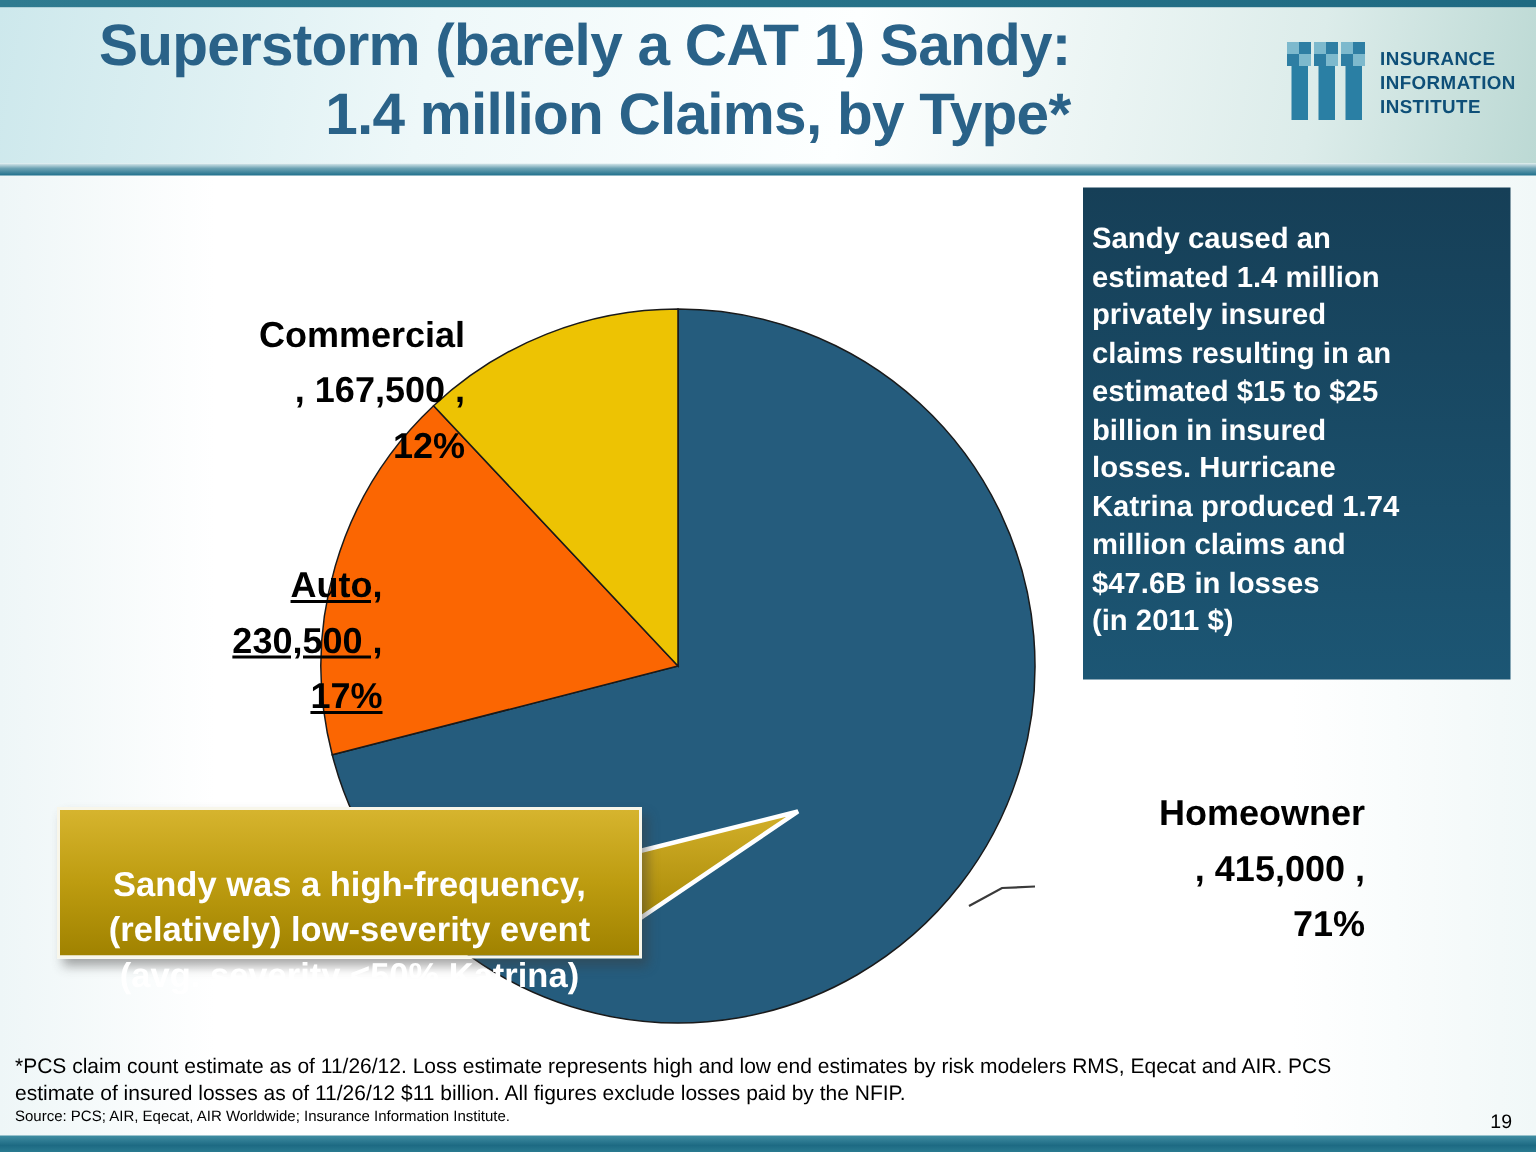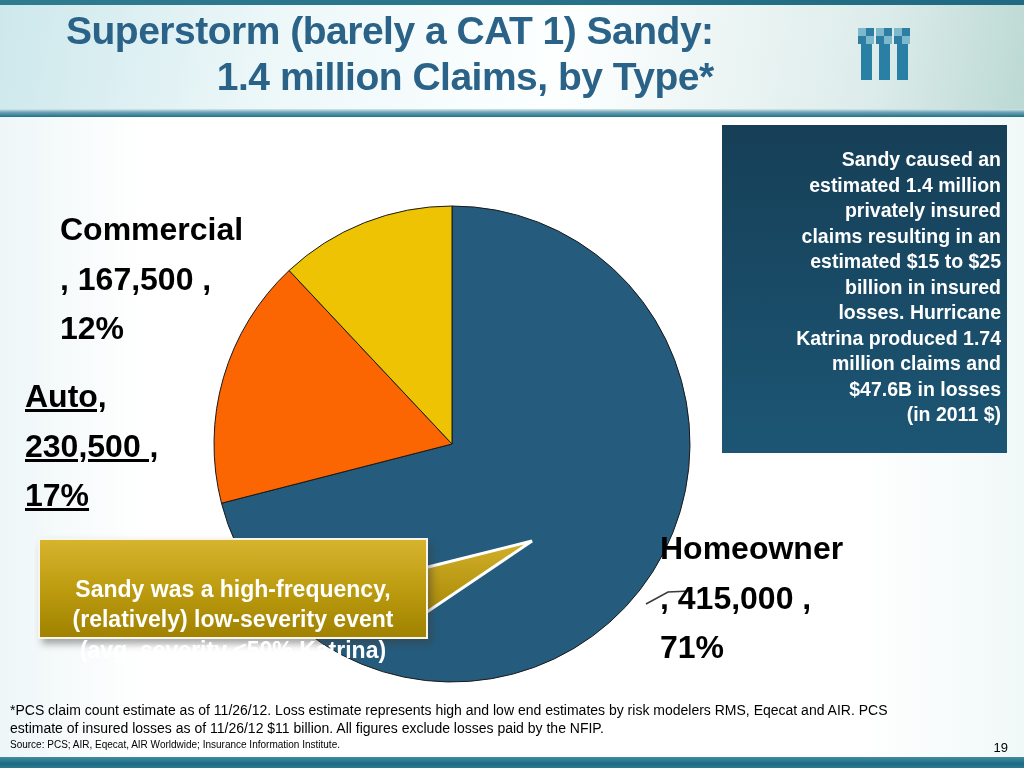--- a/index.html
+++ b/index.html
@@ -12,28 +12,28 @@
           background:linear-gradient(100deg,#cde8ec 0%,#eef8f9 28%,#fdffff 55%,#dcecea 85%,#bcd9d4 100%);}
   .title{position:absolute;left:66px;top:8px;font-size:39px;font-weight:bold;color:#2a6288;
          line-height:1.17;letter-spacing:-0.5px;white-space:pre-line;text-align:right;}
   .divider{position:absolute;top:109px;left:0;right:0;height:8px;
            background:linear-gradient(180deg,#d7e8eb 0%,#6ea3b4 40%,#20708c 100%);}
   .logo{position:absolute;left:858px;top:26px;display:flex;gap:8px;align-items:center;}
   .logo-text{font-size:12.5px;font-weight:bold;color:#0e4f78;line-height:1.28;
              letter-spacing:0.3px;white-space:pre-line;}
   .pie-svg{position:absolute;left:212px;top:204px;width:480px;height:480px;}
   .leader-svg{position:absolute;left:630px;top:580px;width:70px;height:30px;}
-  .pie-label{position:absolute;font-weight:bold;color:#000;font-size:32px;line-height:1.55;
-             text-align:left;white-space:pre-line;}
+  .pie-label{position:absolute;font-weight:bold;color:#000;font-size:24px;line-height:1.55;
+             text-align:right;white-space:pre-line;}
   .label-commercial{left:60px;top:205px;width:250px;}
   .label-auto{left:25px;top:372px;width:230px;text-decoration:underline;}
   .label-homeowner{left:660px;top:524px;width:250px;}
   .sidebar-note{position:absolute;left:722px;top:125px;width:285px;height:328px;box-sizing:border-box;
                 padding:22px 6px;background:linear-gradient(180deg,#163f57 0%,#1c5674 100%);
-                color:#ffffff;font-weight:bold;font-size:19.5px;line-height:1.31;text-align:right;
+                color:#ffffff;font-weight:bold;font-size:19.5px;line-height:1.31;text-align:left;
                 white-space:pre-line;}
   .callout-tail{position:absolute;left:408px;top:528px;width:140px;height:100px;}
   .callout-box{position:absolute;left:38px;top:538px;width:390px;height:101px;box-sizing:border-box;
                border:2px solid #f8f6ea;
                background:linear-gradient(180deg,#d6b42e 0%,#bd9c10 50%,#a08200 100%);
                box-shadow:4px 5px 7px rgba(60,60,60,0.45);
                color:#ffffff;font-weight:bold;font-size:23px;line-height:1.33;text-align:center;
                white-space:pre-line;padding-top:3px;}
   .footnote{position:absolute;left:10px;top:701px;width:960px;font-size:14px;color:#000;
             line-height:1.3;white-space:pre-line;}
@@ -66,20 +66,23 @@
         <rect x="18" y="10" width="8" height="8" fill="#2e7ea3"></rect>
         <rect x="26" y="10" width="8" height="8" fill="#7db9cd"></rect>
         <rect x="21" y="18" width="11" height="36" fill="#2a7fa4"></rect>
         <rect x="36" y="2" width="8" height="8" fill="#7db9cd"></rect>
         <rect x="44" y="2" width="8" height="8" fill="#2e7ea3"></rect>
         <rect x="36" y="10" width="8" height="8" fill="#2e7ea3"></rect>
         <rect x="44" y="10" width="8" height="8" fill="#7db9cd"></rect>
         <rect x="39" y="18" width="11" height="36" fill="#2a7fa4"></rect>
       </g>
     </svg>
+    <div class="logo-text">INSURANCE
+INFORMATION
+INSTITUTE</div>
   </div>
 
   <div class="divider"></div>
 
   <div class="sidebar-note">Sandy caused an
 estimated 1.4 million
 privately insured
 claims resulting in an
 estimated $15 to $25
 billion in insured

